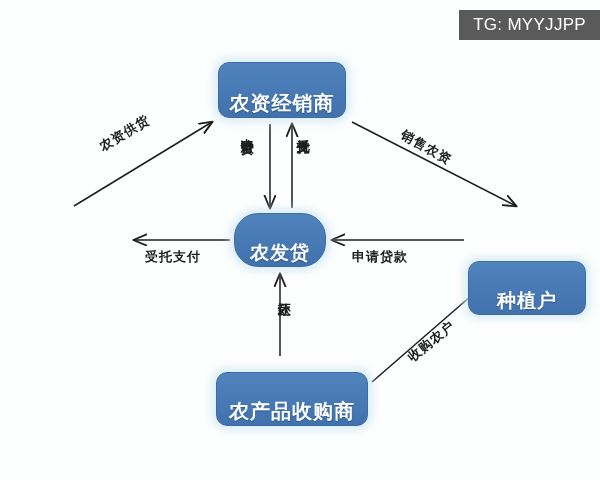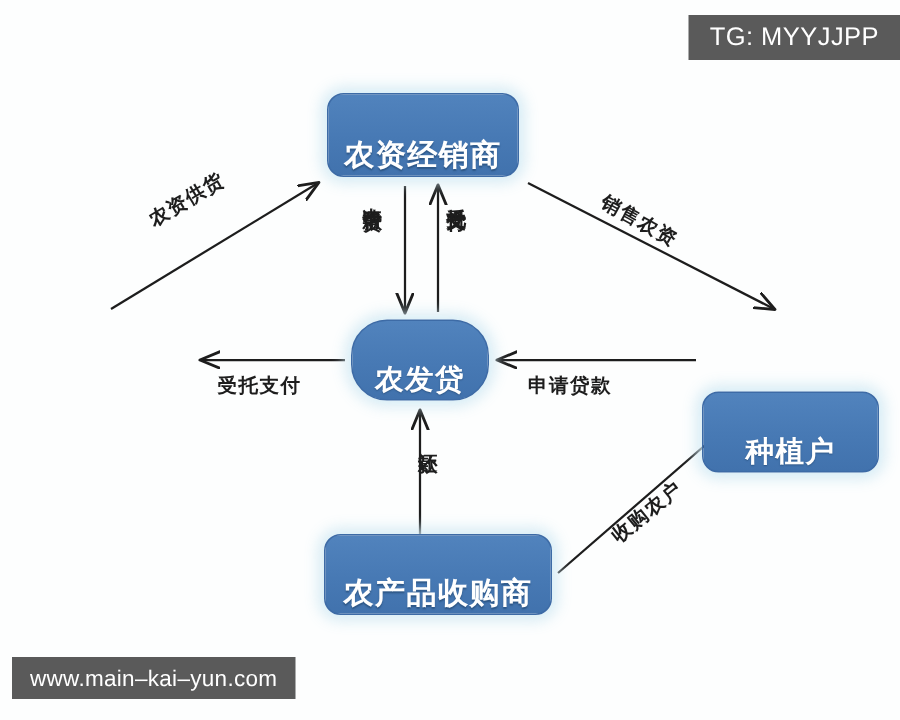--- a/index.html
+++ b/index.html
@@ -39,21 +39,21 @@
     letter-spacing: 1px;
     text-shadow: 0 1px 1px rgba(20,50,85,0.45);
     z-index: 3;
   }
   .node-label { white-space: nowrap; }
 
   #node-dealer   { left: 218px; top: 62px;  width: 128px; height: 56px; font-size: 20px; }
   #node-factory  { left: 16px;  top: 213px; width: 112px; height: 54px; font-size: 19px; }
   #node-loan     { left: 234px; top: 213px; width: 92px;  height: 54px; font-size: 19px; border-radius: 24px; }
   #node-grower   { left: 468px; top: 213px; width: 118px; height: 54px; font-size: 19px; margin-top: 48px; }
-  #node-buyer    { left: 216px; top: 356px; width: 152px; height: 54px; font-size: 20px; }
+  #node-buyer    { left: 216px; top: 372px; width: 152px; height: 54px; font-size: 20px; }
 
   
   .edge-label {
     position: absolute;
     color: #1d1d1d;
     font-family: "DejaVu Serif", "Liberation Serif", serif;
     font-weight: 600;
     font-size: 13px;
     letter-spacing: 1px;
     white-space: nowrap;
@@ -152,15 +152,14 @@
   <div class="edge-label" id="lbl-entrust-lf">受托支付</div>
 
   <div class="edge-label" id="lbl-apply-rt">申请贷款</div>
 
   <div class="edge-label vert-label" id="lbl-repay">还款</div>
 
   <div class="edge-label" id="lbl-purchase">收购农户</div>
 
   <div class="watermark" id="wm-tg">TG: MYYJJPP</div>
 
-  <div class="watermark" id="wm-site">www.main–kai–yun.com</div>
 
 </div>
 
 </body></html>

